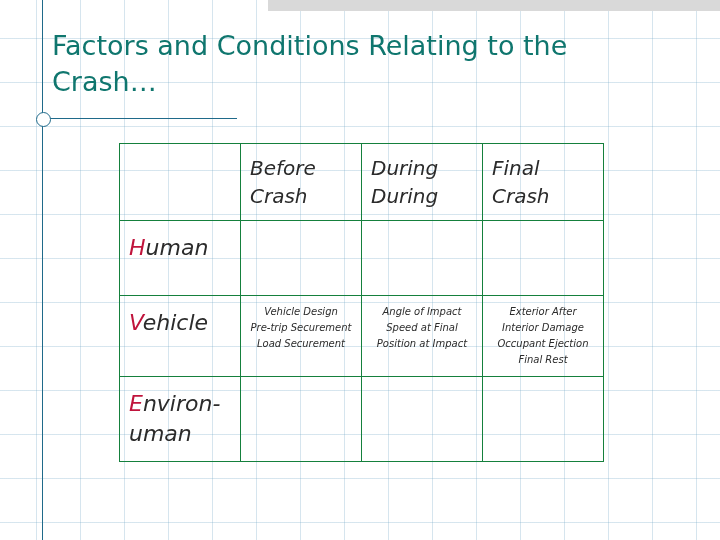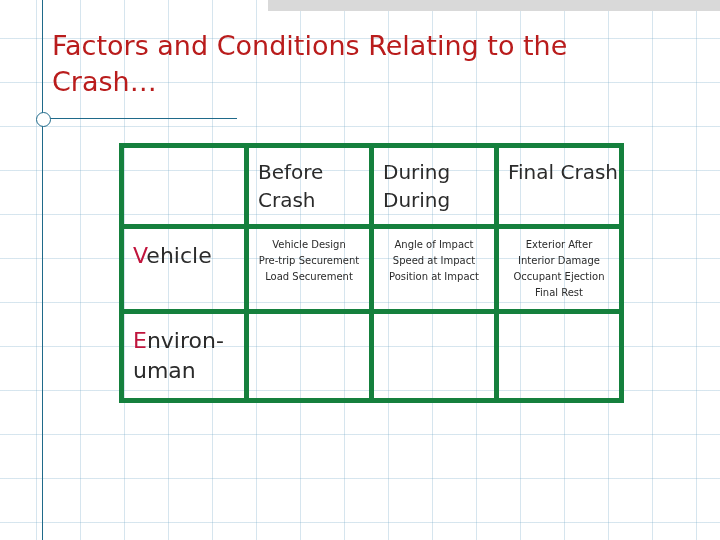--- a/index.html
+++ b/index.html
@@ -64,38 +64,39 @@
     z-index: 2;
   }
 
   
   #page-title {
     position: absolute;
     left: 52px; top: 28px;
     width: 600px;
     font-size: 27px;
     line-height: 36px;
-    color: #b91c1c;
+    color: #0f766e;
     font-family: "DejaVu Sans", sans-serif;
     z-index: 3;
     letter-spacing: 0px;
   }
 
   
   #matrix-table {
     position: absolute;
     left: 119px; top: 143px;
     border-collapse: collapse;
     z-index: 3;
     background: transparent;
   }
   #matrix-table td {
-    border: 5px solid #15803d;
+    border: 1px solid #15803d;
     vertical-align: top;
     padding: 0;
+    font-style: italic;
   }
   .col-head {
     width: 120px;
   }
   .col-body {
     width: 120px;
   }
   .corner-cell {
     width: 120px;
   }
@@ -157,36 +158,50 @@
         <div class="head-text">Before Crash</div>
       </td>
       <td class="col-head">
         <div class="head-text">During During</div>
       </td>
       <td class="col-head">
         <div class="head-text">Final Crash</div>
       </td>
     </tr>
 
+    <tr class="r-human">
+      <td>
+        <div class="row-label"><span class="cap">H</span><span>uman</span></div>
+      </td>
+      <td class="col-body">
+          <div class="cell-list cell-empty"></div>
+        </td>
+      <td class="col-body">
+          <div class="cell-list cell-empty"></div>
+        </td>
+      <td class="col-body">
+          <div class="cell-list cell-empty"></div>
+        </td>
+    </tr>
 
     <tr class="r-vehicle">
       <td>
         <div class="row-label"><span class="cap">V</span><span>ehicle</span></div>
       </td>
       <td class="col-body">
         <div class="cell-list">
           <div>Vehicle Design</div>
           <div>Pre-trip Securement</div>
           <div>Load Securement</div>
         </div>
       </td>
       <td class="col-body">
         <div class="cell-list">
           <div>Angle of Impact</div>
-          <div>Speed at Impact</div>
+          <div>Speed at Final</div>
           <div>Position at Impact</div>
         </div>
       </td>
       <td class="col-body">
         <div class="cell-list">
           <div>Exterior After</div>
           <div>Interior Damage</div>
           <div>Occupant Ejection</div>
           <div>Final Rest</div>
         </div>

